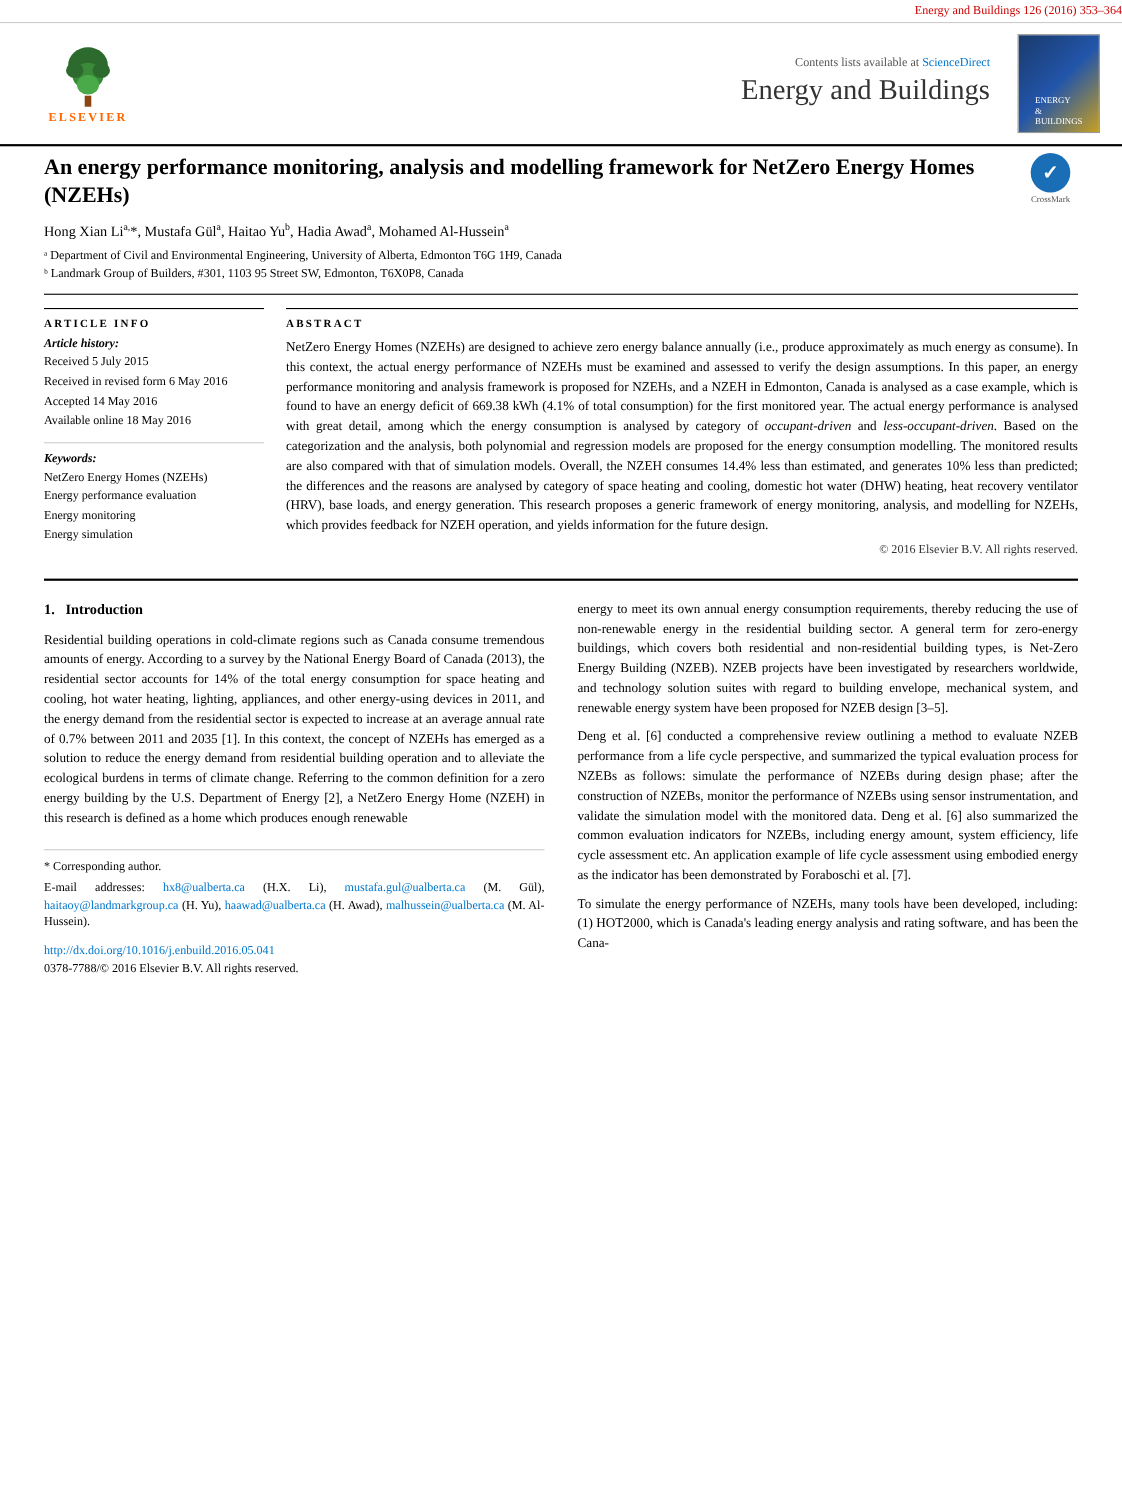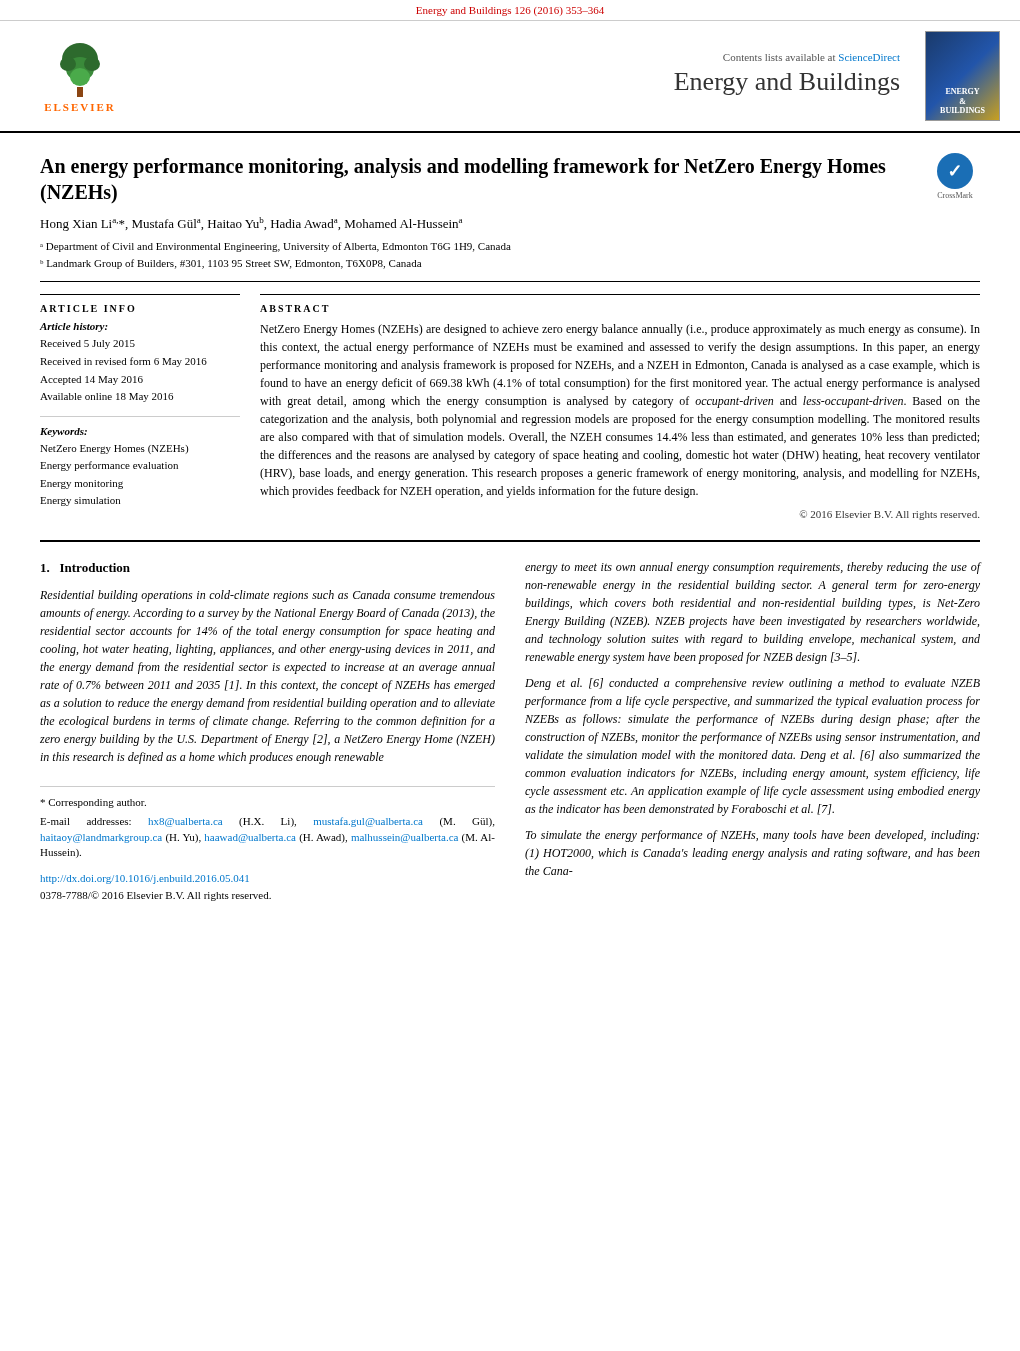--- a/index.html
+++ b/index.html
@@ -10,21 +10,21 @@
       font-family: 'Times New Roman', Times, serif;
       font-size: 13px;
       color: #000;
     }
 
     
     .top-bar {
       background: #fff;
       border-bottom: 1px solid #ccc;
       padding: 4px 0;
-      text-align: center;
+      text-align: right;
       font-size: 11px;
       color: #c00;
     }
 
     
     .journal-header {
       display: flex;
       align-items: center;
       padding: 10px 20px;
       border-bottom: 2px solid #000;
@@ -88,28 +88,28 @@
       border: 1px solid #999;
       display: flex;
       flex-direction: column;
       align-items: center;
       justify-content: flex-end;
       padding-bottom: 4px;
     }
     .cover-text {
       color: #fff;
       font-size: 8px;
-      font-weight: bold;
-      text-align: center;
+      font-weight: normal;
+      text-align: left;
       line-height: 1.2;
     }
 
     
     .article-container {
-      padding: 20px 40px;
+      padding: 6px 40px;
     }
 
     
     .article-title-section {
       display: flex;
       align-items: flex-start;
       margin-bottom: 12px;
       border-bottom: 1px solid #000;
       padding-bottom: 10px;
     }
@@ -249,21 +249,20 @@
     .section-heading {
       font-size: 13px;
       font-weight: bold;
       margin-bottom: 8px;
     }
     .body-paragraph {
       margin-bottom: 8px;
       font-size: 12px;
       line-height: 1.5;
       text-align: justify;
-      font-style: italic;
     }
 
     
     .footnote-section {
       border-top: 1px solid #ccc;
       margin-top: 20px;
       padding-top: 8px;
       font-size: 11px;
     }
     .footnote-item {

